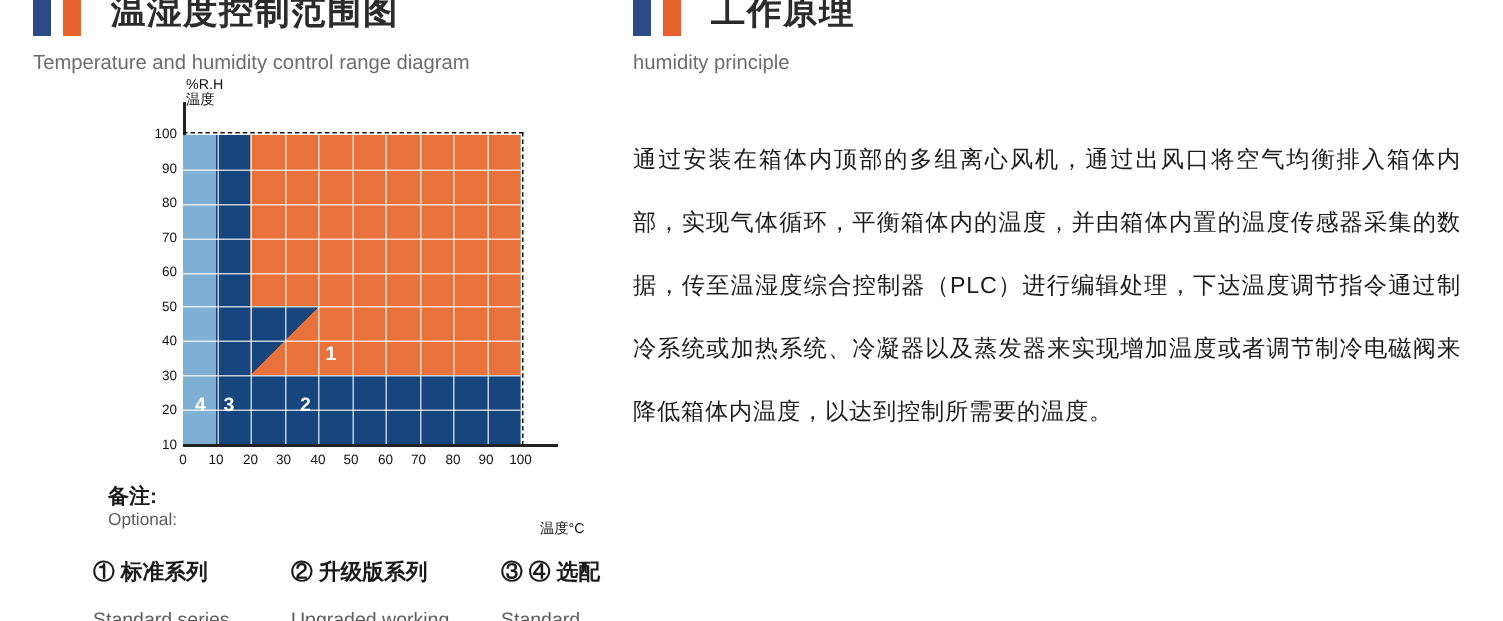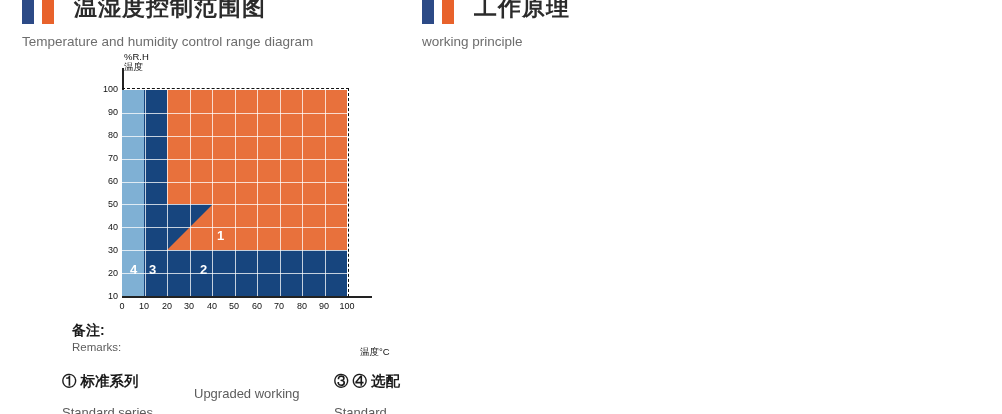--- a/index.html
+++ b/index.html
@@ -114,21 +114,21 @@
     <div class="cn">温湿度控制范围图</div>
     <div class="en">Temperature and humidity control range diagram</div>
   </div>
 
   <div class="head" id="head-right">
     <span class="flag">
       <i class="b"></i>
         <i class="o"></i>
     </span>
     <div class="cn">工作原理</div>
-    <div class="en">working principle</div>
+    <div class="en">humidity principle</div>
   </div>
 
   <div id="chart-area">
 
     <div class="axis-label-y">
       <div>%R.H</div>
       <div>温度</div>
     </div>
 
     <div class="yaxis-line"></div>
@@ -197,33 +197,36 @@
     <div class="xtick" style="left:210px">70</div>
     <div class="xtick" style="left:233px">80</div>
     <div class="xtick" style="left:255px">90</div>
     <div class="xtick" style="left:278px">100</div>
 
     <div class="axis-label-x">温度°C</div>
   </div>
 
   <div id="remarks">
     <div class="rm-cn">备注:</div>
-    <div class="rm-en">Remarks:</div>
+    <div class="rm-en">Optional:</div>
   </div>
 
   <div id="legend">
     <div class="lg-item" id="lg0">
       <div class="lg-cn"><span>①</span>
         <span>标准系列</span></div>
       <div class="lg-en">Standard series</div>
     </div>
     <div class="lg-item" id="lg1">
+      <div class="lg-cn"><span>②</span>
+        <span>升级版系列</span></div>
       <div class="lg-en">Upgraded working</div>
     </div>
     <div class="lg-item" id="lg2">
       <div class="lg-cn"><span>③ ④</span>
         <span>选配</span></div>
       <div class="lg-en">Standard</div>
     </div>
   </div>
 
+  <div id="principle-text">通过安装在箱体内顶部的多组离心风机，通过出风口将空气均衡排入箱体内部，实现气体循环，平衡箱体内的温度，并由箱体内置的温度传感器采集的数据，传至温湿度综合控制器（PLC）进行编辑处理，下达温度调节指令通过制冷系统或加热系统、冷凝器以及蒸发器来实现增加温度或者调节制冷电磁阀来降低箱体内温度，以达到控制所需要的温度。</div>
 
 </div>
 
 </body></html>

